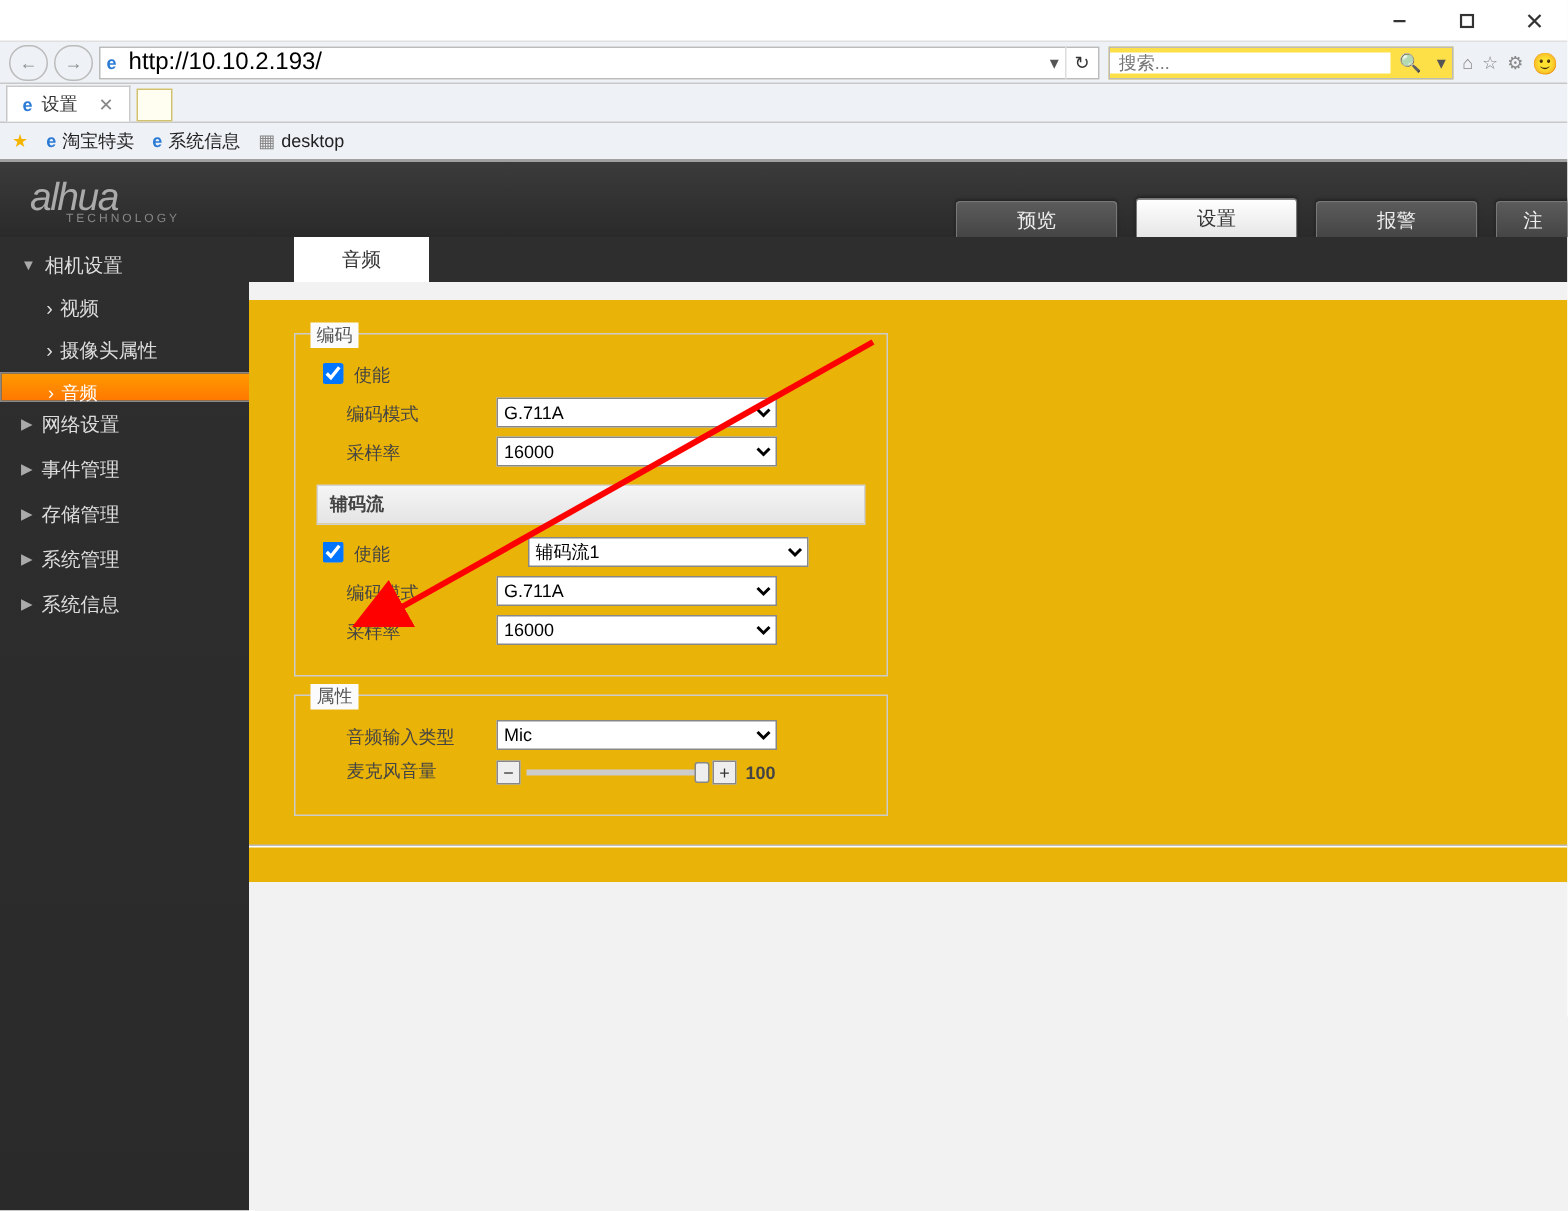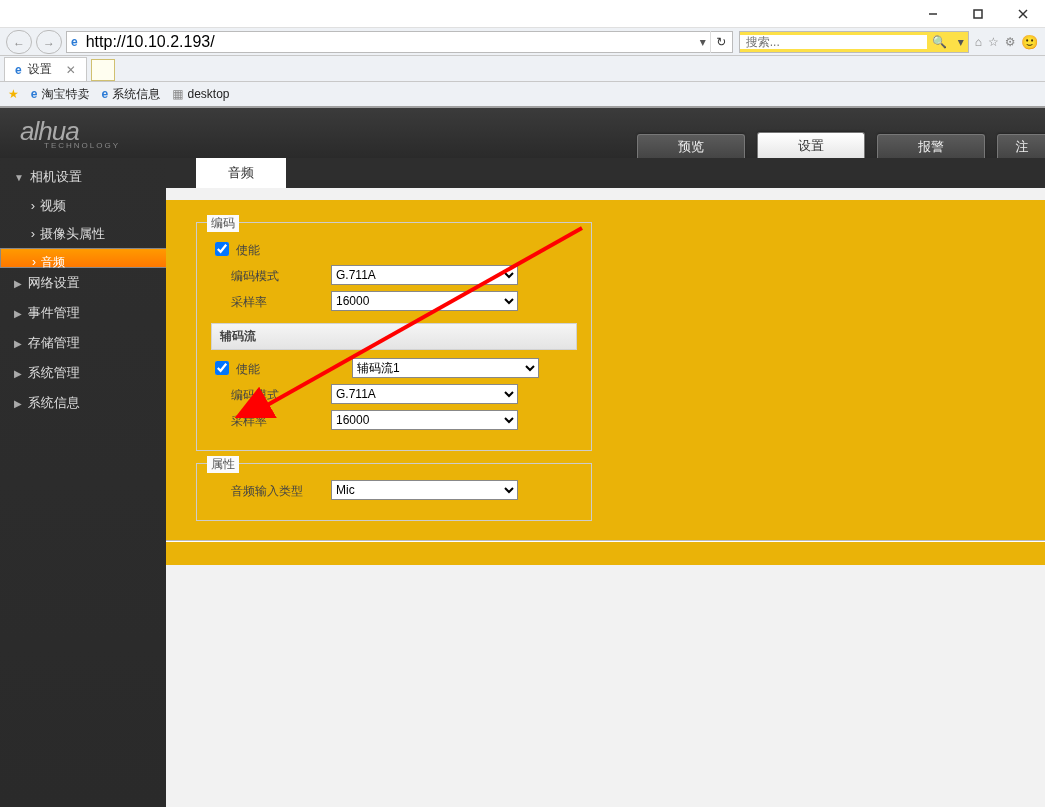--- a/index.html
+++ b/index.html
@@ -223,20 +223,31 @@
             <select class="sel"><option>16000</option></select>
           </div>
         </div>
 
         <div class="fs">
           <span class="lg">属性</span>
           <div class="row">
             <label>音频输入类型</label>
             <select class="sel"><option>Mic</option></select>
           </div>
+          <div class="row">
+            <label>麦克风音量</label>
+            <div class="slider">
+              <div class="stepbtn">−</div>
+              <div class="track">
+                  <div class="thumb" style="left:112px"></div>
+                </div>
+              <div class="stepbtn">+</div>
+              <span class="slidval">100</span>
+            </div>
+          </div>
         </div>
 
         <div class="hr"></div>
 
       </div>
 
       <svg class="annot" style="left:56px;top:60px" width="380" height="200">
         <defs>
             <marker id="ah" markerWidth="12" markerHeight="12" refX="2" refY="5" orient="auto">
               <path d="M0,0 L12,5 L0,10 z" fill="#ff0000"></path>

